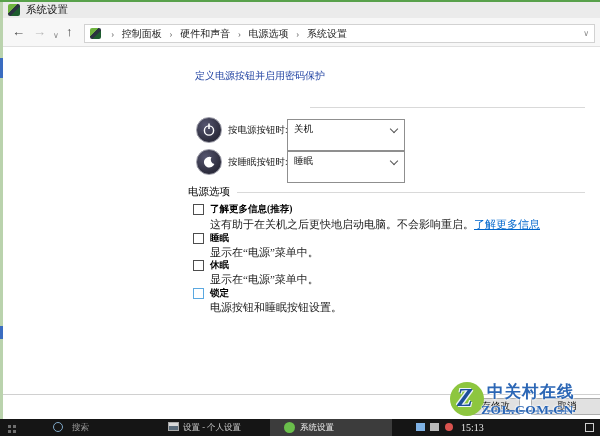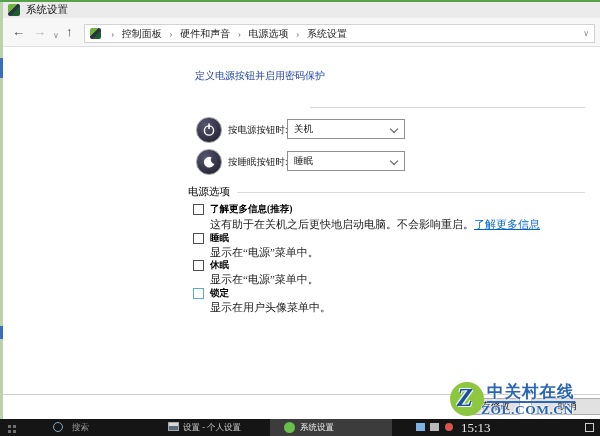--- a/index.html
+++ b/index.html
@@ -43,21 +43,21 @@
   .gline{position:absolute;height:1px;background:#d9d9d9;}
   .g1t{left:188px;top:55px;}  .g1l{left:310px;top:61px;width:275px;}
   .g2t{left:188px;top:140px;} .g2l{left:237px;top:146px;width:348px;}
 
   .pbicon{position:absolute;width:26px;height:26px;border-radius:50%;
     background:radial-gradient(circle at 35% 30%,#565670,#2c2c3c 70%);
     border:1px solid #9a9aa6;box-sizing:border-box;display:flex;align-items:center;justify-content:center;}
   .r1i{left:196px;top:71px;} .r2i{left:196px;top:103px;}
   .rowlabel{position:absolute;font-size:9.5px;color:#1a1a1a;line-height:12px;white-space:nowrap;}
   .r1l{left:228px;top:78px;} .r2l{left:228px;top:110px;}
-  .combo{position:absolute;width:118px;height:20px;background:#fff;border:1px solid #8f8f8f;box-sizing:border-box;
+  .combo{position:absolute;width:118px;height:32px;background:#fff;border:1px solid #8f8f8f;box-sizing:border-box;
     font-size:9.5px;color:#111;line-height:18px;padding-left:6px;cursor:default;}
   .r1c{left:287px;top:73px;} .r2c{left:287px;top:105px;}
   .combo .cchev{position:absolute;right:7px;top:6px;width:5px;height:5px;
     border-right:1px solid #555;border-bottom:1px solid #555;transform:rotate(45deg);}
 
   .cbox{position:absolute;width:11px;height:11px;background:#fff;border:1px solid #4d4d4d;box-sizing:border-box;}
   .cbox.focus{border-color:#5ba8e0;}
   .cb1{left:193px;top:158px;} .cb2{left:193px;top:187px;} .cb3{left:193px;top:214px;} .cb4{left:193px;top:242px;}
   .cblabel{position:absolute;font-size:9.5px;font-weight:bold;color:#000;line-height:12px;white-space:nowrap;}
   .cl1{left:210px;top:157px;} .cl2{left:210px;top:186px;} .cl3{left:210px;top:213px;} .cl4{left:210px;top:241px;}
@@ -69,42 +69,42 @@
   .btn{position:absolute;top:352px;height:17px;background:#e1e1e1;border:1px solid #adadad;box-sizing:border-box;
     font-size:9.5px;color:#000;text-align:center;line-height:15px;padding:0;font-family:inherit;}
   .btn.save{left:462px;width:58px;} .btn.cancel{left:531px;width:72px;}
 
   
   .watermark{position:absolute;left:450px;top:380px;width:150px;height:40px;z-index:13;pointer-events:none;}
   .zcircle{position:absolute;left:0;top:2px;width:34px;height:34px;border-radius:50%;background:#8dc63f;}
   .zletter{position:absolute;left:7px;top:3px;font-size:26px;font-weight:bold;font-style:italic;color:#1d4f9b;
     text-shadow:1px 1px 0 #eaf2fb,-1px -1px 0 #eaf2fb;line-height:30px;}
   .wm1{position:absolute;left:37px;top:2px;font-size:16.5px;font-weight:bold;color:#2b66b5;letter-spacing:1px;
-    line-height:19px;border-bottom:2px solid #2b66b5;padding-bottom:0;
+    line-height:19px;border-bottom:2px solid #2b66b5;padding-bottom:9px;
     text-shadow:0 0 2px #fff,0 0 2px #fff,0 0 3px #fff;white-space:nowrap;}
   .wm2{position:absolute;left:31px;top:22px;font-size:13.5px;font-weight:bold;color:#2b66b5;letter-spacing:0.5px;
     line-height:16px;text-shadow:0 0 2px #fff,0 0 2px #fff,0 0 3px #fff;white-space:nowrap;}
 
   
   .taskbar{position:absolute;left:0;top:419px;width:600px;height:17px;background:#151515;z-index:10;}
   .winlogo{position:absolute;left:8px;top:6px;width:3px;height:3px;background:#6f6f6f;
     box-shadow:5px 0 #6f6f6f,0 5px #6f6f6f,5px 5px #6f6f6f;}
   .cortana{position:absolute;left:53px;top:3px;width:10px;height:10px;border-radius:50%;border:1.5px solid #7fa8c8;box-sizing:border-box;}
   .tsearch{position:absolute;left:72px;top:3px;font-size:8.5px;color:#9a9a9a;line-height:11px;}
   .titem{position:absolute;top:0;height:17px;}
   .titem1{left:160px;width:106px;}
   .titem2{left:270px;width:122px;background:#3c3c3c;}
   .winicon{position:absolute;left:8px;top:3px;width:11px;height:9px;border:1px solid #a9a9a9;box-sizing:border-box;background:linear-gradient(#d8d8d8 0 3px,#5a6b7a 3px 100%);}
   .greenicon{position:absolute;left:14px;top:3px;width:11px;height:11px;border-radius:50%;background:#6abf4b;}
   .tilabel{position:absolute;left:23px;top:3px;font-size:8.5px;color:#c8c8c8;line-height:11px;white-space:nowrap;}
   .titem2 .tilabel{left:30px;color:#ececec;}
   .tray-a{position:absolute;left:416px;top:4px;width:9px;height:8px;background:#7fb2e5;}
   .tray-b{position:absolute;left:430px;top:4px;width:9px;height:8px;background:#b9b9b9;}
   .tray-c{position:absolute;left:445px;top:4px;width:8px;height:8px;border-radius:50%;background:#d9534f;}
-  .clock{position:absolute;left:461px;top:3px;font-size:13px;color:#e6e6e6;line-height:11px;}
+  .clock{position:absolute;left:461px;top:3px;font-size:10px;color:#e6e6e6;line-height:11px;}
   .action{position:absolute;left:585px;top:4px;width:9px;height:9px;border:1px solid #cfcfcf;box-sizing:border-box;}
 </style>
 </head>
 <body>
 
 <div id="screen">
 
   <div class="titlebar">
     <span class="appicon"></span>
     <span class="title">系统设置</span>
@@ -169,21 +169,21 @@
     <span class="cbox cb2"></span>
     <span class="cblabel cl2">睡眠</span>
     <span class="cbdesc cd2">显示在“电源”菜单中。</span>
 
     <span class="cbox cb3"></span>
     <span class="cblabel cl3">休眠</span>
     <span class="cbdesc cd3">显示在“电源”菜单中。</span>
 
     <span class="cbox cb4 focus"></span>
     <span class="cblabel cl4">锁定</span>
-    <span class="cbdesc cd4">显示在用户头像菜单中。</span>
+    <span class="cbdesc cd4">电源按钮和睡眠按钮设置。</span>
 
     <span class="winbottom"></span>
     <button class="btn save">保存修改</button>
     <button class="btn cancel">取消</button>
   </div>
 
   <div class="watermark">
     <span class="zcircle"></span>
     <span class="zletter">Z</span>
     <span class="wm1">中关村在线</span>

